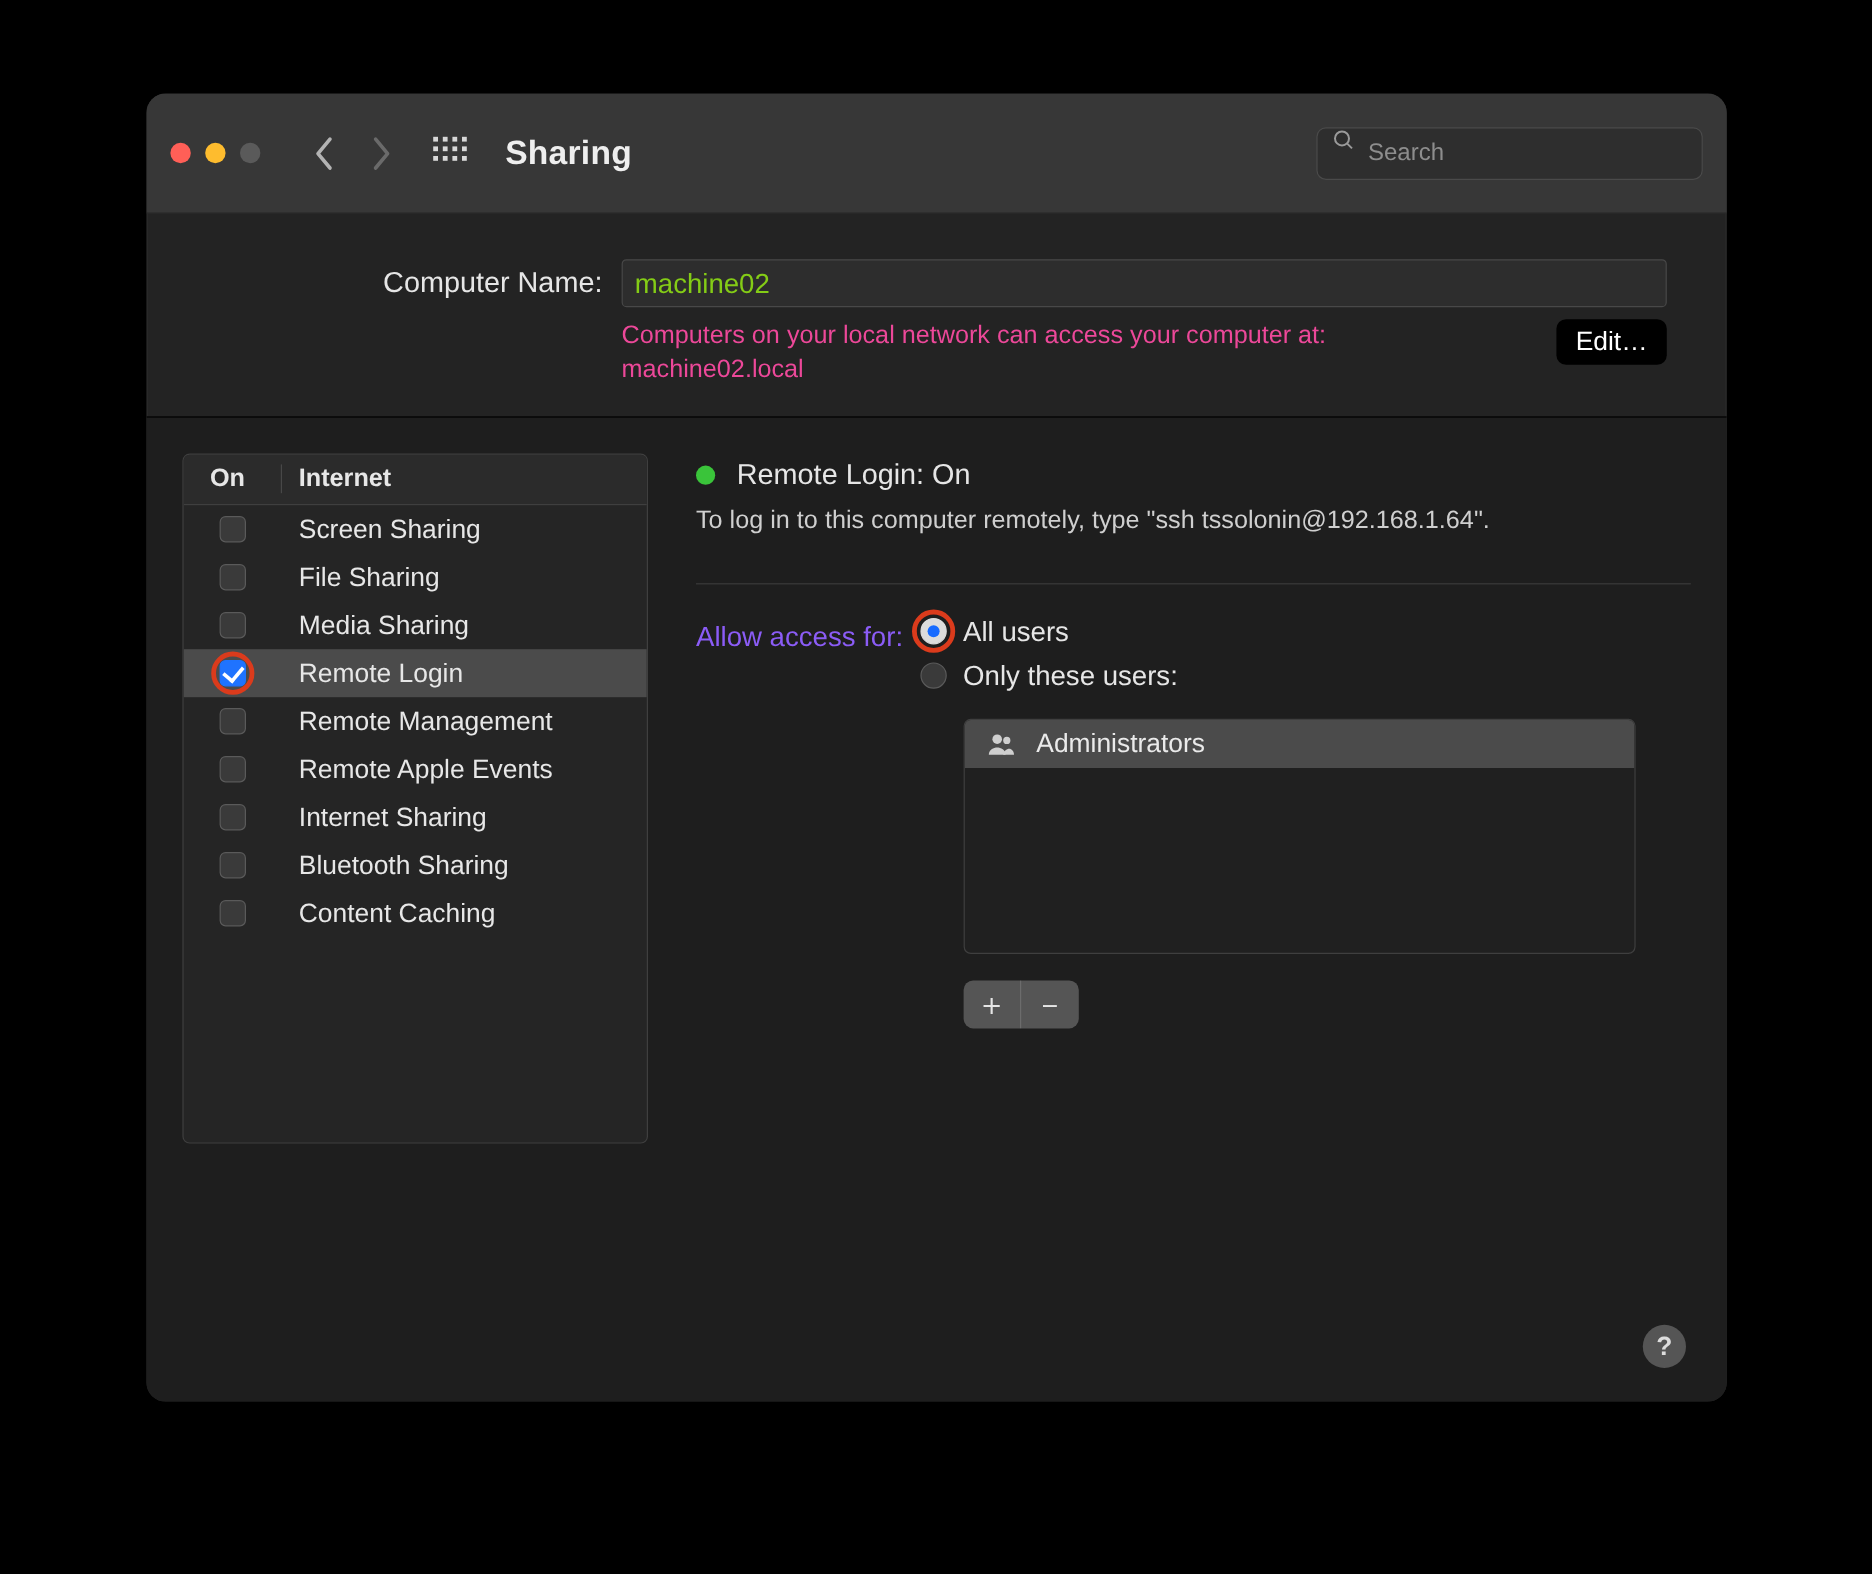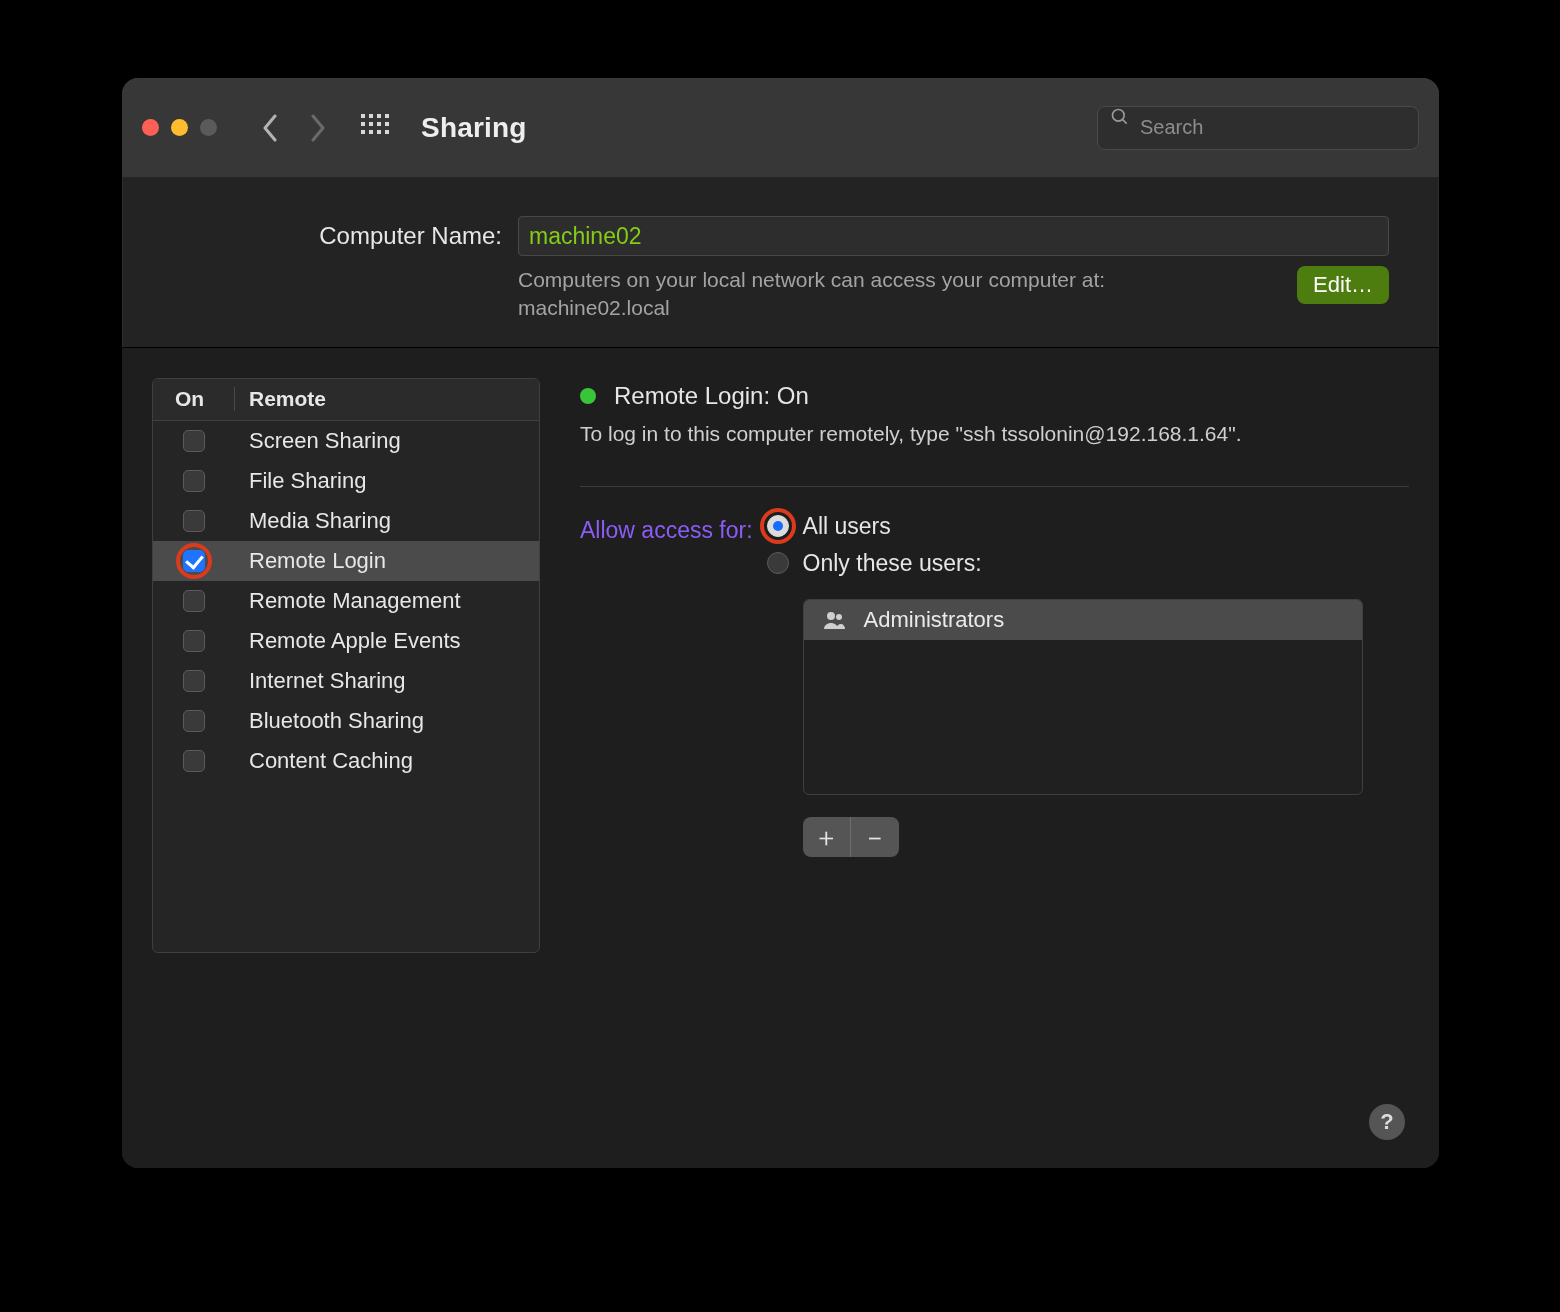--- a/index.html
+++ b/index.html
@@ -106,27 +106,27 @@
     outline: none;
   }
   .name-help-row {
     display: flex;
     padding: 10px 50px 24px 50px;
     gap: 16px;
     align-items: flex-start;
   }
   .name-help-spacer { width: 330px; }
   .name-help {
-    color: #a3a3a3;
+    color: #ec4899;
     font-size: 21px;
     line-height: 1.35;
     flex: 1;
   }
   .edit-btn {
-    background: #4d7c0f;
+    background: #000000;
     color: #fff;
     font-size: 22px;
     border: none;
     border-radius: 8px;
     padding: 6px 16px;
     margin-left: 20px;
     align-self: flex-start;
   }
 
   .lower {
@@ -342,21 +342,21 @@
         <span>machine02.local</span>
       </div>
       <button class="edit-btn">Edit…</button>
     </div>
 
     <div class="lower">
 
       <div class="svc-table">
         <div class="svc-head">
           <div class="col-on">On</div>
-          <div class="col-svc">Remote</div>
+          <div class="col-svc">Internet</div>
         </div>
         <div id="svc-rows">
             <div class="svc-row">
               <div class="cb-col">
                 <div class="cb"></div>
               </div>
               <div class="svc-col">Screen Sharing</div>
             </div>
             <div class="svc-row">
               <div class="cb-col">

